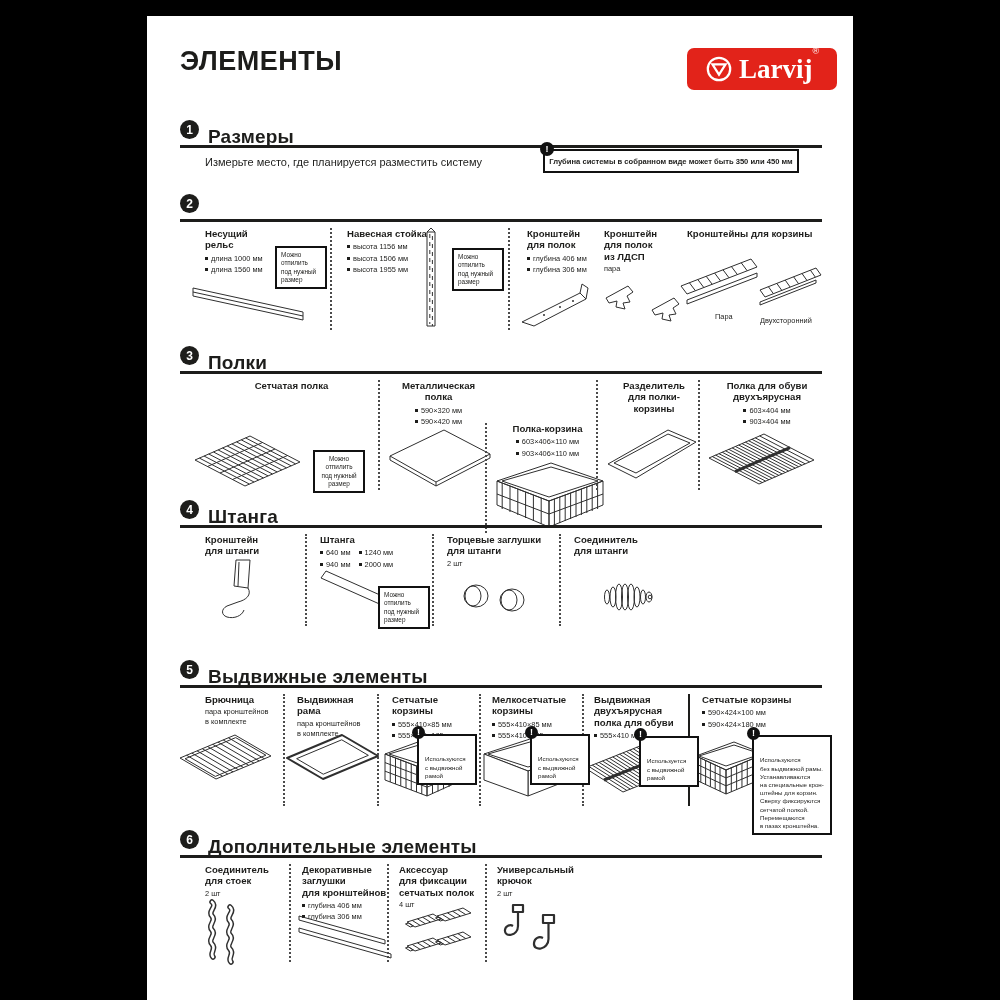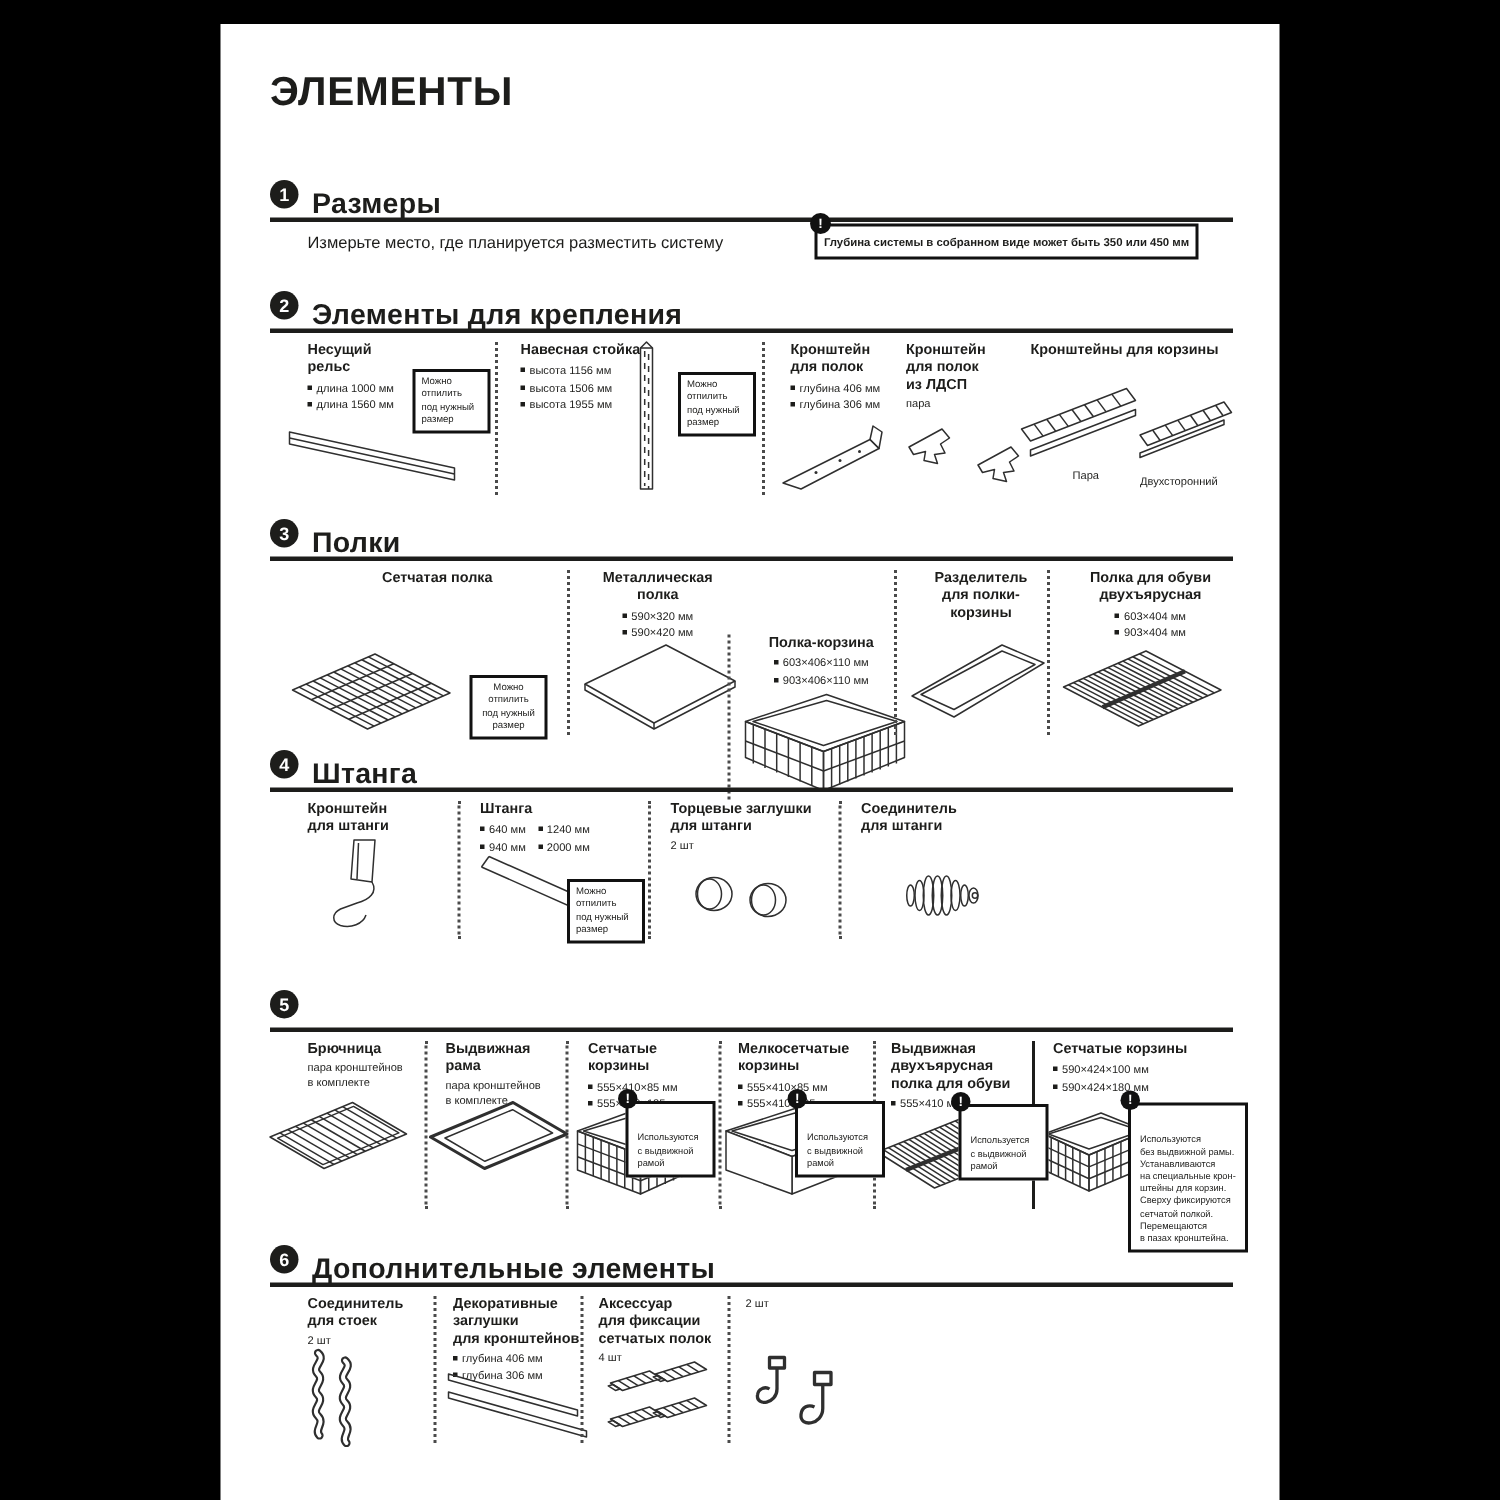--- a/index.html
+++ b/index.html
@@ -53,38 +53,44 @@
   .art .wfill{fill:#fff;}
   .emblem *{stroke:#fff;fill:none;stroke-width:2.4;}
 </style>
 </head>
 <body>
 
 <div class="page">
 
   <div class="title">ЭЛЕМЕНТЫ</div>
 
+  <div class="logo" style="background:#e2231a;">
+    <svg class="emblem" width="28" height="28" viewBox="0 0 30 30">
+      <circle cx="15" cy="15" r="12"></circle>
+      <path d="M8 10 L15 21 L22 10 Z"></path>
+    </svg>
+    <div><span class="logo-txt">Larvij</span><span class="logo-reg">®</span></div>
+  </div>
 
   <div class="section" style="top:104px;height:62px;">
     <div class="sec-head">
       <div class="num">1</div>
       <div class="sec-title">Размеры</div>
     </div>
     <div class="rule"></div>
     <div class="intro">Измерьте место, где планируется разместить систему</div>
     <div class="note1">
       <div class="wcircle">!</div>
       <span>Глубина системы в собранном виде может быть 350 или 450 мм</span>
     </div>
   </div>
 
   <div class="section" style="top:178px;">
     <div class="sec-head">
       <div class="num">2</div>
-      <div class="sec-title">Элементы для крепления</div>
     </div>
     <div class="rule"></div>
     <div class="row" style="height:102px;">
 
       <div class="cell" style="left:0;width:150px;padding-left:25px;">
         <div class="nm pre">Несущий
 рельс</div>
         <div class="specs">
           <div class="sp">длина 1000 мм</div>
           <div class="sp">длина 1560 мм</div>
@@ -371,20 +377,21 @@
             <ellipse cx="58" cy="25" rx="3" ry="5"></ellipse>
           <circle cx="59" cy="25" r="1.8"></circle>
         </svg>
       </div>
     </div>
   </div>
 
   <div class="section" style="top:644px;">
     <div class="sec-head">
       <div class="num">5</div>
+      <div class="sec-title">Выдвижные элементы</div>
     </div>
     <div class="rule"></div>
     <div class="row" style="height:112px;">
 
       <div class="cell" style="left:0;width:103px;padding-left:25px;">
         <div class="nm pre">Брючница</div>
         <div class="sb pre">пара кронштейнов
 в комплекте</div>
         <svg class="art" style="left:-4px;top:32px;" width="100" height="74" viewBox="0 0 100 74">
           <g transform="matrix(55,-23,36,21,4,32)">
@@ -632,20 +639,22 @@
               <rect x="0" y="0" width="1" height="1"></rect>
             <line x1=".2" y1="0" x2=".2" y2="1"></line>
               <line x1=".4" y1="0" x2=".4" y2="1"></line>
               <line x1=".6" y1="0" x2=".6" y2="1"></line>
               <line x1=".8" y1="0" x2=".8" y2="1"></line>
           </g>
         </svg>
       </div>
 
       <div class="cell dotsep" style="left:305px;width:337px;padding-left:10px;">
+        <div class="nm pre">Универсальный
+крючок</div>
         <div class="sb pre">2 шт</div>
         <svg class="art" style="left:10px;top:38px;" width="90" height="60" viewBox="0 0 90 60">
           <path class="w25" d="M16 3 h10 v7 h-10 Z"></path>
           <path class="w25" d="M21 10 V24 C21 34 7 36 8 28 C8.4 24 13 22 16 24"></path>
           <g transform="translate(30,10)">
             <path class="w25" d="M16 3 h11 v8 h-11 Z"></path>
             <path class="w25" d="M21.5 11 V27 C21.5 38 6 40 7 31 C7.5 26 12 24 16 26"></path>
           </g>
         </svg>
       </div>

